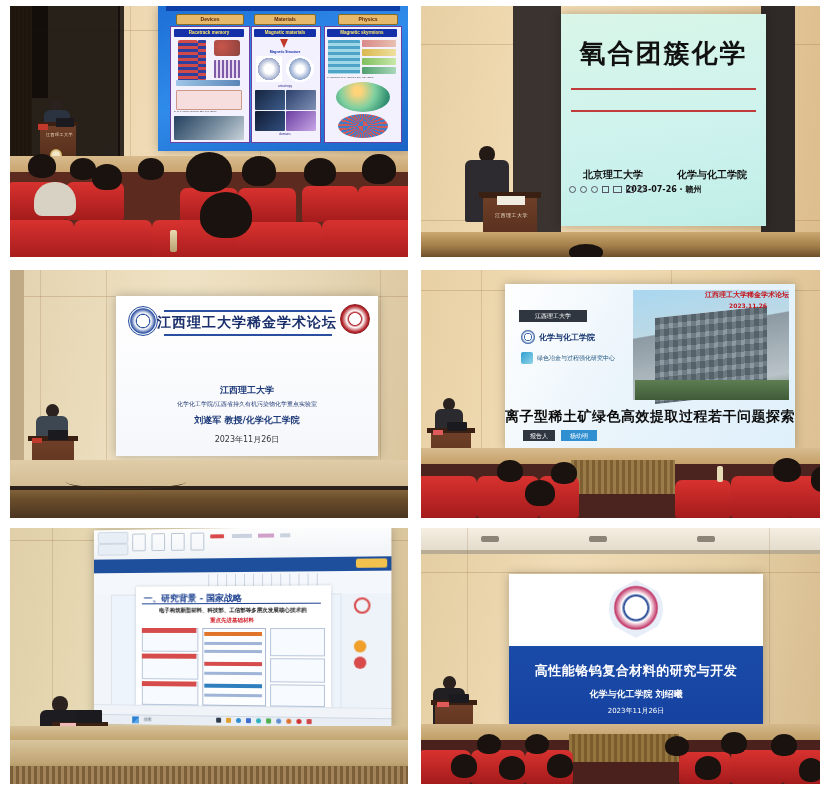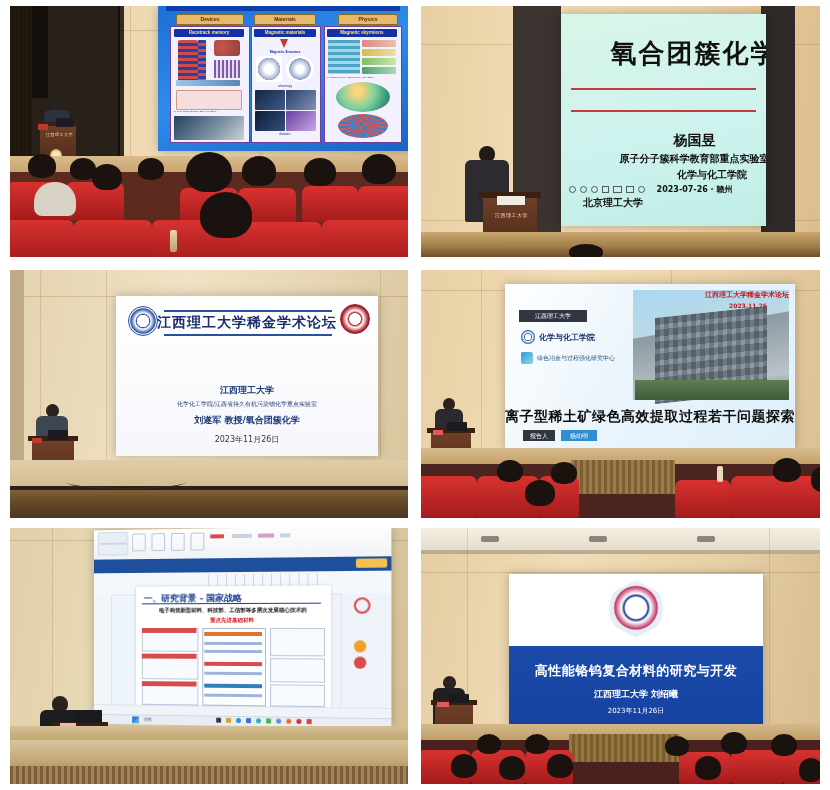--- a/index.html
+++ b/index.html
@@ -36,21 +36,21 @@
   
   .s1bg{position:absolute;inset:0;background:linear-gradient(160deg,#1d6fd6,#2f8bea 45%,#1b63c4);}
   .s1col{position:absolute;background:#f4f1ff;border:1px solid #6d3fa0;}
   .s1hdr{position:absolute;background:#e7b96a;border:1px solid #8a6a20;color:#5a2b0b;
          font-size:5px;font-weight:bold;text-align:center;line-height:8px;border-radius:2px;}
   .s1sub{position:absolute;background:#1430a8;color:#ffe86a;font-size:4.5px;font-weight:bold;
          text-align:center;line-height:7px;border-radius:1px;}
   .s1img{position:absolute;border-radius:1px;}
   
   .s2bg{position:absolute;inset:0;background:linear-gradient(170deg,#d9f6e8,#cdf2ee 60%,#bfeee6);}
-  .s2t{position:absolute;width:100%;text-align:center;color:#111;font-weight:bold;padding-left:31px;}
+  .s2t{position:absolute;width:100%;text-align:center;color:#111;font-weight:bold;}
   .s2rule{position:absolute;height:1.5px;background:#c23b3b;}
   
   .s3bg{position:absolute;inset:0;background:linear-gradient(180deg,#ffffff,#f6f7fb);}
   .s3t{position:absolute;width:100%;text-align:center;color:#1a2f6b;}
   .s3bar{position:absolute;height:1.5px;background:#2a4fa0;}
   .emblem{position:absolute;border-radius:50%;}
   
   .s4bg{position:absolute;inset:0;background:linear-gradient(120deg,#ffffff 0%,#eaf4fb 45%,#dff0fb 100%);}
   .s4photo{position:absolute;background:linear-gradient(170deg,#a9d7f0 0%,#bcd9e6 35%,#8d9aa3 36%,#b9c3c8 80%,#6d7d6a 100%);}
   .s4tag{position:absolute;background:#2f3640;color:#fff;font-size:4px;line-height:8px;text-align:center;}
@@ -190,23 +190,21 @@
       <div class="wallseam" style="top:214px;"></div>
       <div class="darkpanel" style="left:92px;top:0;width:48px;height:226px;background:#3a3330;"></div>
       <div class="darkpanel" style="left:340px;top:0;width:34px;height:226px;background:#2f2a27;"></div>
 
       <div class="screen" style="left:140px;top:8px;width:205px;height:212px;">
         <div class="sl">
           <div class="s2bg"></div>
           <div class="s2t cn" style="top:22px;font-size:26px;letter-spacing:2px;">氧合团簇化学</div>
           <div class="s2rule" style="left:10px;top:74px;width:185px;"></div>
           <div class="s2rule" style="left:10px;top:96px;width:185px;"></div>
-          <div class="s2t cn" style="top:118px;font-size:14px;">杨国昱</div>
-          <div class="s2t cn" style="top:138px;font-size:10px;">原子分子簇科学教育部重点实验室</div>
-          <div class="cn" style="position:absolute;left:22px;top:154px;font-size:10px;font-weight:bold;color:#111;margin-top:28px;">北京理工大学</div>
+          <div class="cn" style="position:absolute;left:22px;top:154px;font-size:10px;font-weight:bold;color:#111;">北京理工大学</div>
           <div class="cn" style="position:absolute;left:116px;top:154px;font-size:10px;font-weight:bold;color:#111;">化学与化工学院</div>
           <div class="s2t cn" style="top:170px;font-size:8px;font-weight:bold;">2023-07-26 · 赣州</div>
 
           <div style="position:absolute;left:8px;top:172px;display:flex;gap:4px;">
             <span style="width:5px;height:5px;border:1px solid #556;border-radius:50%;display:block;"></span>
             <span style="width:5px;height:5px;border:1px solid #556;border-radius:50%;display:block;"></span>
             <span style="width:5px;height:5px;border:1px solid #556;border-radius:50%;display:block;"></span>
             <span style="width:5px;height:5px;border:1px solid #556;display:block;"></span>
             <span style="width:7px;height:5px;border:1px solid #556;display:block;"></span>
             <span style="width:6px;height:5px;border:1px solid #556;display:block;"></span>
@@ -245,21 +243,21 @@
                background:radial-gradient(circle,#fff 30%,#2a4fa0 33%,#fff 40%,#2a4fa0 62%,#e8eef8 66%);
                border:1px solid #2a4fa0;"></div>
           <div class="emblem" style="left:224px;top:8px;width:28px;height:28px;
                background:radial-gradient(circle,#fff 28%,#b3252b 32%,#fff 42%,#b3252b 66%);
                border:1px solid #8d1c21;"></div>
           <div class="s3bar" style="left:48px;top:14px;width:168px;"></div>
           <div class="s3t cn" style="top:18px;font-size:14px;font-weight:bold;letter-spacing:1px;">江西理工大学稀金学术论坛</div>
           <div class="s3bar" style="left:48px;top:38px;width:168px;"></div>
           <div class="s3t cn" style="top:88px;font-size:9px;color:#1d3a78;font-weight:bold;">江西理工大学</div>
           <div class="s3t cn" style="top:104px;font-size:6px;color:#28407a;">化学化工学院/江西省持久有机污染物化学重点实验室</div>
-          <div class="s3t cn" style="top:118px;font-size:9px;color:#1d3a78;font-weight:bold;">刘遂军 教授/氧合团簇化学</div>
+          <div class="s3t cn" style="top:118px;font-size:9px;color:#1d3a78;font-weight:bold;">刘遂军 教授/化学化工学院</div>
           <div class="s3t cn" style="top:138px;font-size:8px;color:#33363c;">2023年11月26日</div>
         </div>
       </div>
 
       <div class="speaker-head" style="left:36px;top:134px;width:13px;height:13px;"></div>
       <div class="speaker-body" style="left:26px;top:146px;width:32px;height:42px;background:#3d4752;"></div>
       <div class="podium" style="left:22px;top:170px;width:42px;height:64px;"></div>
       <div class="podiumtop" style="left:18px;top:166px;width:50px;height:5px;"></div>
       <div class="laptop" style="left:38px;top:160px;width:20px;height:10px;"></div>
       <div style="position:absolute;left:22px;top:168px;width:10px;height:5px;background:#c0392b;"></div>
@@ -449,21 +447,21 @@
       <div class="vseam" style="left:348px;height:210px;"></div>
 
       <div class="screen" style="left:88px;top:46px;width:254px;height:152px;">
         <div class="sl">
           <div class="s6top" style="left:0;top:0;width:100%;height:72px;"></div>
           <div class="emblem" style="left:100px;top:6px;width:54px;height:58px;
                background:radial-gradient(circle at 50% 48%,#fff 26%,#1b3f8f 30%,#fff 36%,#c23b6b 52%,#e8eef8 56%);
                clip-path:polygon(50% 0%,100% 25%,100% 75%,50% 100%,0% 75%,0% 25%);"></div>
           <div class="s6bot" style="left:0;top:72px;width:100%;height:80px;"></div>
           <div class="s6t cn" style="top:88px;font-size:13px;letter-spacing:.5px;">高性能铬钨复合材料的研究与开发</div>
-          <div class="s6t cn" style="top:114px;font-size:9px;font-weight:bold;">江西理工大学  刘绍曦</div>
+          <div class="s6t cn" style="top:114px;font-size:9px;font-weight:bold;">化学与化工学院  刘绍曦</div>
           <div class="s6t cn" style="top:132px;font-size:7px;font-weight:normal;">2023年11月26日</div>
         </div>
       </div>
 
       <div class="speaker-head" style="left:22px;top:148px;width:13px;height:13px;"></div>
       <div class="speaker-body" style="left:12px;top:160px;width:32px;height:44px;background:#221f22;"></div>
       <div class="podium" style="left:14px;top:176px;width:38px;height:56px;"></div>
       <div class="podiumtop" style="left:10px;top:172px;width:46px;height:5px;"></div>
       <div class="laptop" style="left:28px;top:166px;width:20px;height:9px;"></div>
       <div style="position:absolute;left:16px;top:174px;width:12px;height:5px;background:#e05a5a;"></div>

